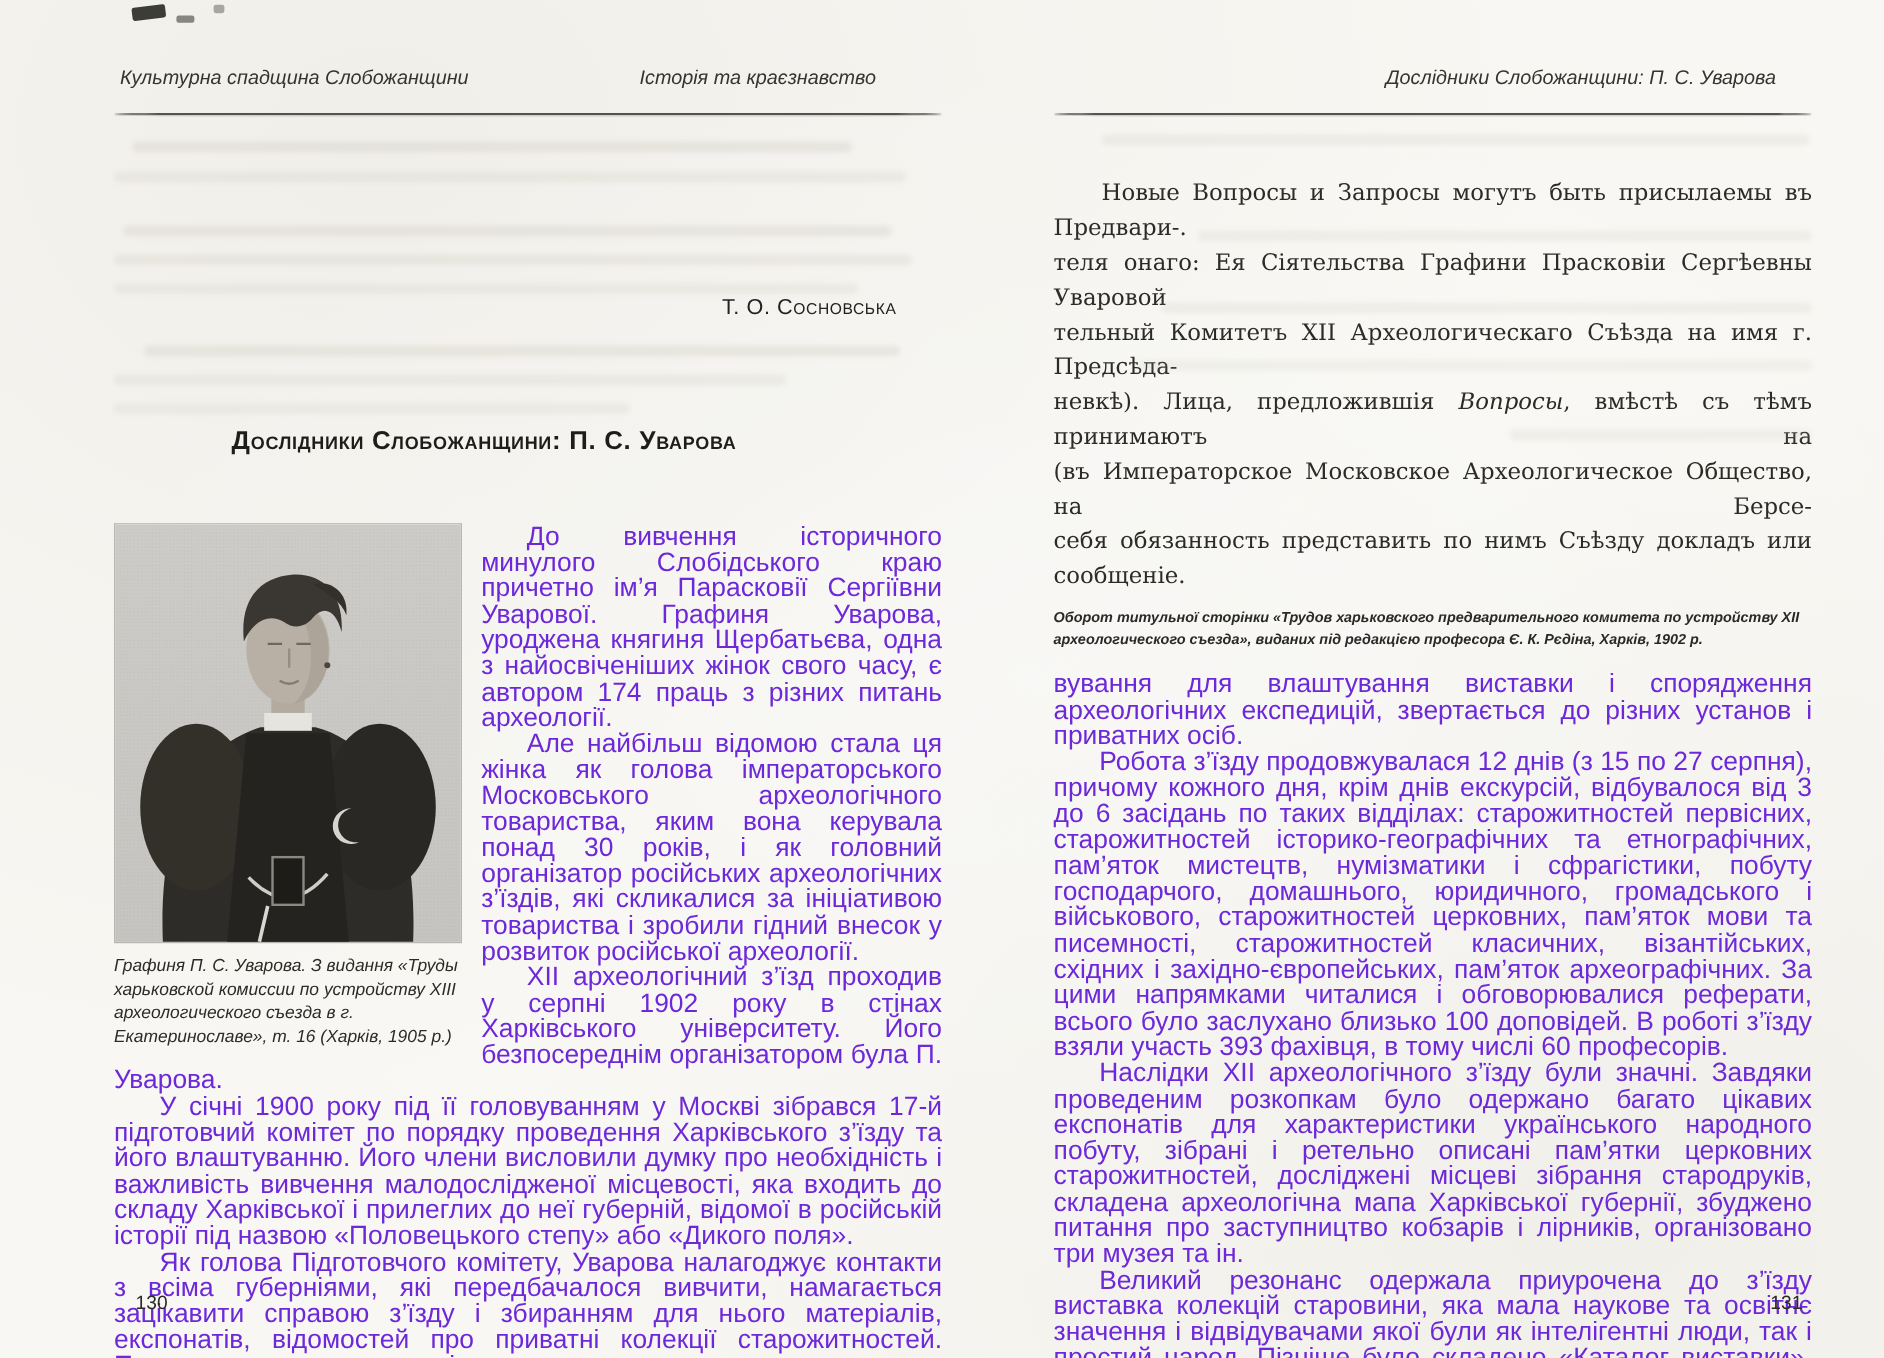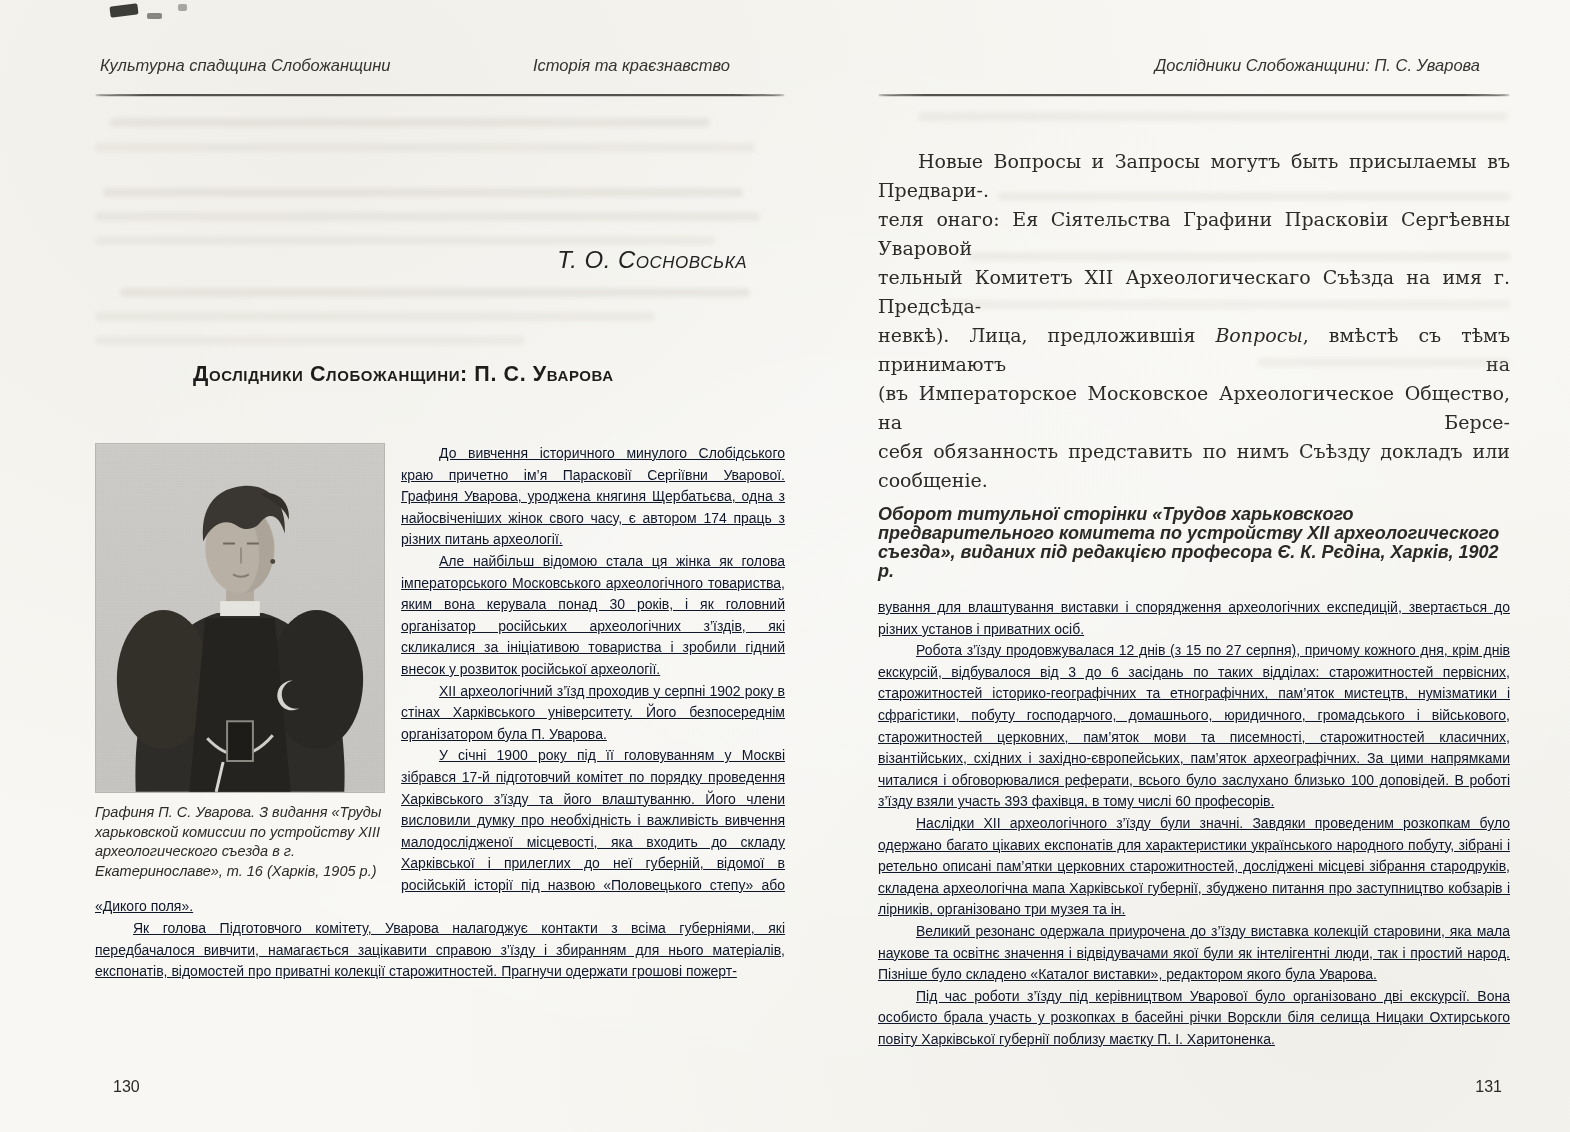--- a/index.html
+++ b/index.html
@@ -25,40 +25,40 @@
   .running-head{display:flex;justify-content:space-between;align-items:baseline;
     font-size:16.5px;font-style:italic;color:#35342f;}
   .running-head .rh-left{padding-left:5px;}
   .running-head .rh-right{padding-right:55px;}
   .page-right .running-head{justify-content:flex-end;}
   .page-right .running-head .rh-right{padding-right:30px;}
   .head-rule{margin-top:19px;border-bottom:2px solid #55534e;border-radius:50%/4px;
     box-shadow:0 1px 0 rgba(90,88,82,.25);}
 
   .author-line{margin-top:150px;text-align:right;padding-right:38px;
-    font-style:italic;font-variant:small-caps;font-size:24px;letter-spacing:.5px;color:#222;}
+    font-variant:small-caps;font-size:18px;letter-spacing:.5px;color:#222;}
   .article-title{margin:88px 0 0 0;padding-left:98px;
     font-size:21.5px;font-weight:bold;font-variant:small-caps;letter-spacing:.6px;color:#1e1d1b;}
 
   .content{margin-top:56px;}
   .photo-figure{float:left;width:290px;margin:0 16px 4px 0;}
   .photo-frame{width:290px;height:350px;border:1px solid #b8b6b0;box-sizing:border-box;display:block;}
   .photo-caption{margin-top:10px;font-size:14.5px;line-height:19.5px;font-style:italic;color:#2c2b28;}
 
-  p.body-par{margin:0;font-size:14px;line-height:21.6px;text-align:justify;color:#0f172a;text-decoration:underline;}
+  p.body-par{margin:0;font-size:22px;line-height:21.6px;text-align:justify;color:#6d28d9;}
   p.indent{text-indent:38px;}
 
   .quote-block{margin-top:51px;font-family:"DejaVu Serif","Liberation Serif",serif;
     font-size:19px;line-height:29px;color:#2d2b27;}
   .quote-line{text-align:justify;text-align-last:justify;white-space:normal;}
   .quote-line.first{text-indent:40px;}
   .quote-line.last{text-align-last:auto;}
   .quote-italic{font-style:italic;}
 
-  .repro-caption{margin-top:10px;font-size:18px;line-height:19px;
+  .repro-caption{margin-top:10px;font-size:12px;line-height:19px;
     font-weight:bold;font-style:italic;color:#2a2926;max-width:628px;}
 
   .body-text{margin-top:16px;}
   .folio{position:absolute;top:1078px;font-size:16px;color:#2b2a27;}
   .folio-left{left:18px;}
   .folio-right{right:8px;}
 
   
   .ghost{position:absolute;background:#b9b5a6;opacity:.22;filter:blur(2px);border-radius:4px;pointer-events:none;}
   .speck{position:absolute;background:#1c1c1a;border-radius:2px;pointer-events:none;}

